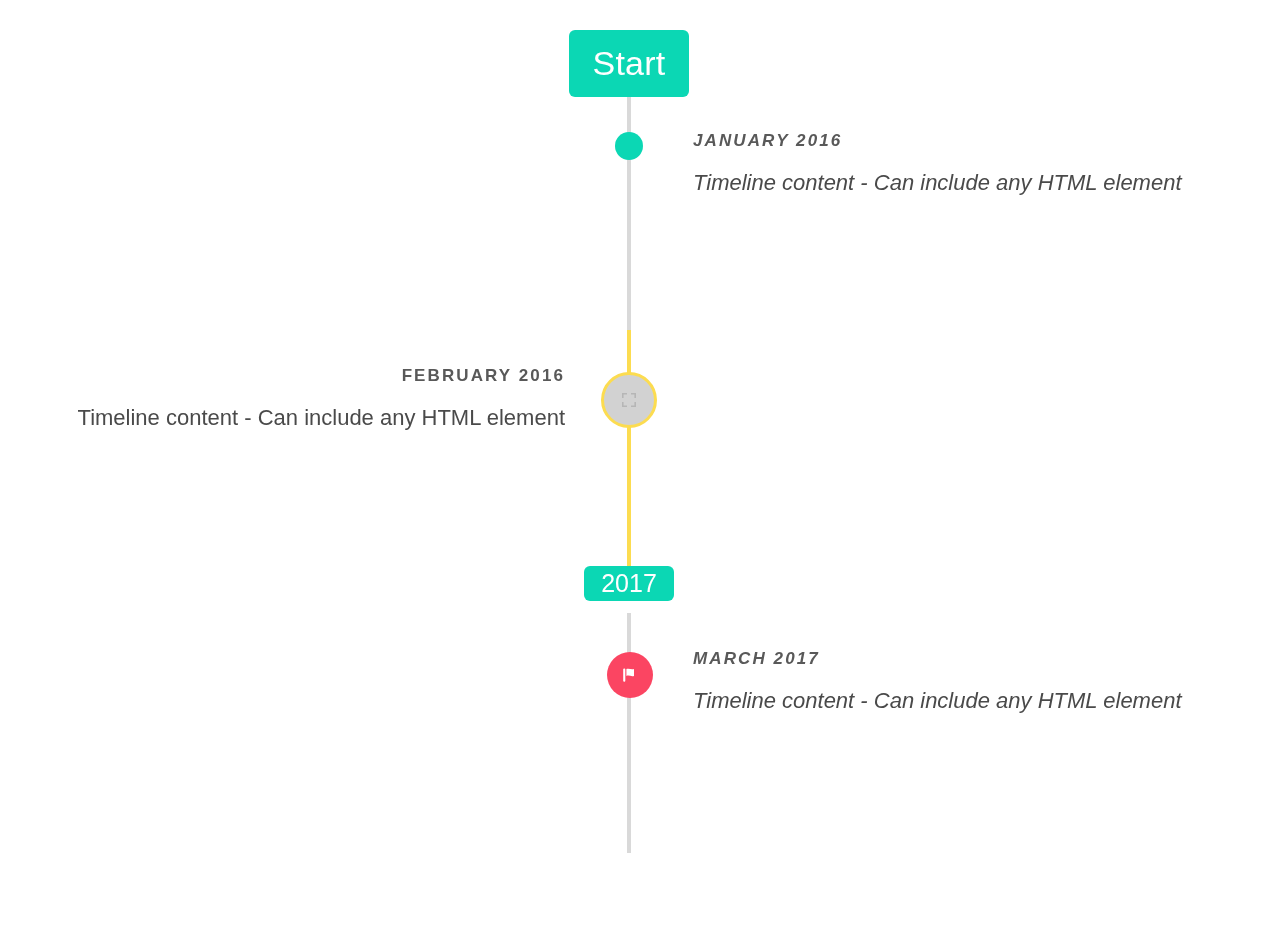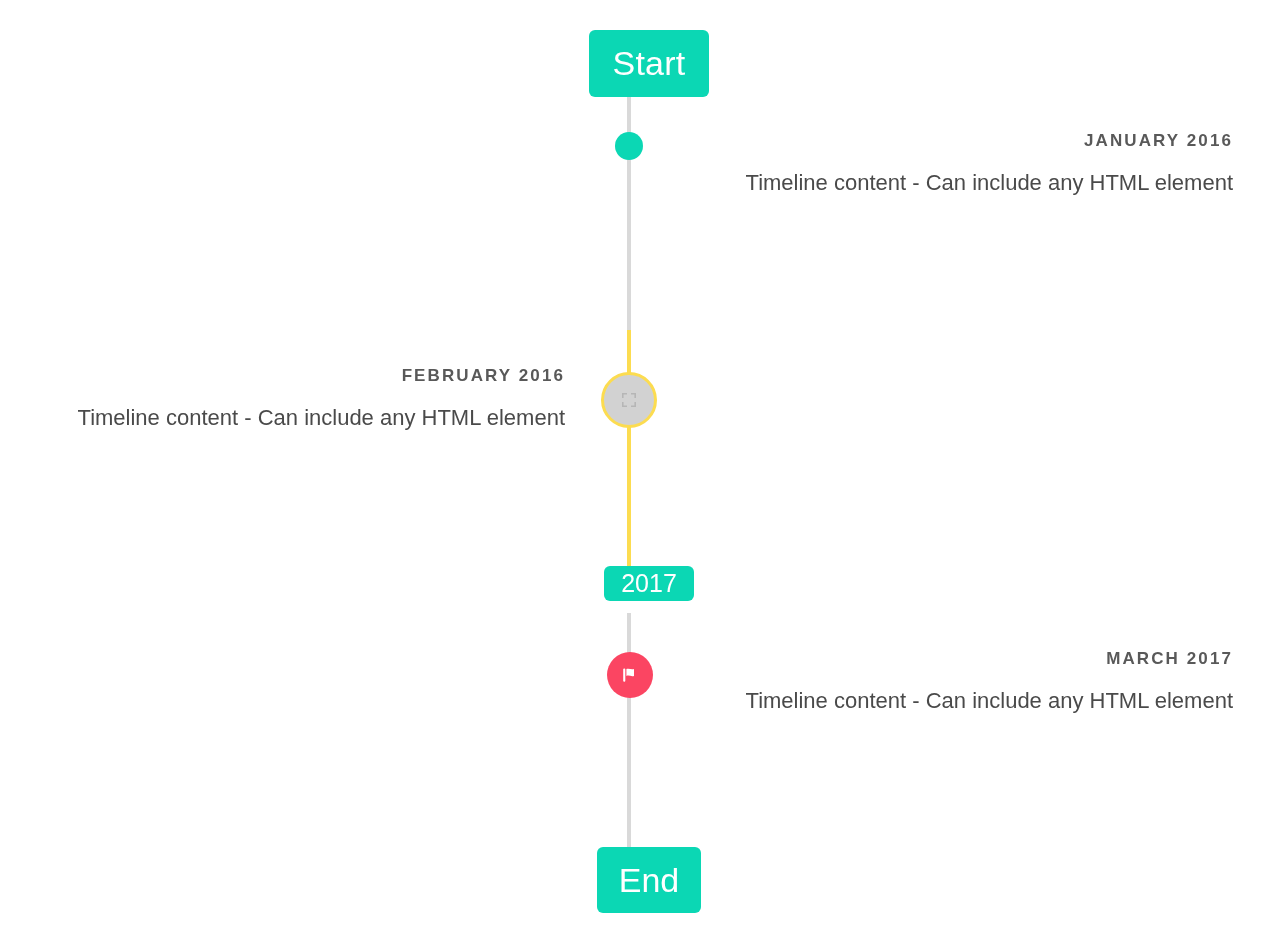--- a/index.html
+++ b/index.html
@@ -45,21 +45,20 @@
     position: absolute;
     background: #0bd7b4;
     color: #ffffff;
     border-radius: 6px;
     display: flex;
     align-items: center;
     justify-content: center;
     box-sizing: border-box;
     user-select: none;
     cursor: pointer;
-    margin-left: 20px;
   }
   .pill-start {
     left: 569px;
     top: 30px;
     width: 120px;
     height: 67px;
     font-size: 34px;
     letter-spacing: 0.2px;
   }
   .pill-mid {
@@ -113,21 +112,21 @@
 
   .broken-img {
     display: block;
     opacity: 0.38;
   }
 
   
   .event {
     position: absolute;
   }
-  .event-right { left: 693px; width: 540px; text-align: right; }
+  .event-right { left: 693px; width: 540px; text-align: left; font-style: italic; }
   .event-left  { left: 25px;  width: 540px; text-align: right; }
 
   .event-date {
     font-size: 17px;
     font-weight: bold;
     letter-spacing: 2.1px;
     color: #595959;
     margin: 0 0 12px 0;
     line-height: 1.2;
   }
@@ -179,15 +178,14 @@
     <svg width="22" height="22" viewBox="0 0 22 22" aria-hidden="true">
       <rect x="4.2" y="4.4" width="2.1" height="13.4" rx="1" fill="#ffffff"></rect>
       <path d="M7.4 5.1 c2.6 -1.3 5.1 1.1 7.6 -0.1 v6.9 c-2.5 1.2 -5 -1.2 -7.6 0.1 Z" fill="#ffffff"></path>
     </svg>
   </div>
   <div class="event event-right ev-mar">
     <p class="event-date">MARCH 2017</p>
     <p class="event-body">Timeline content - Can include any HTML element</p>
   </div>
 
-  <div class="pill pill-end">End</div>
 
 </div>
 
 </body></html>

